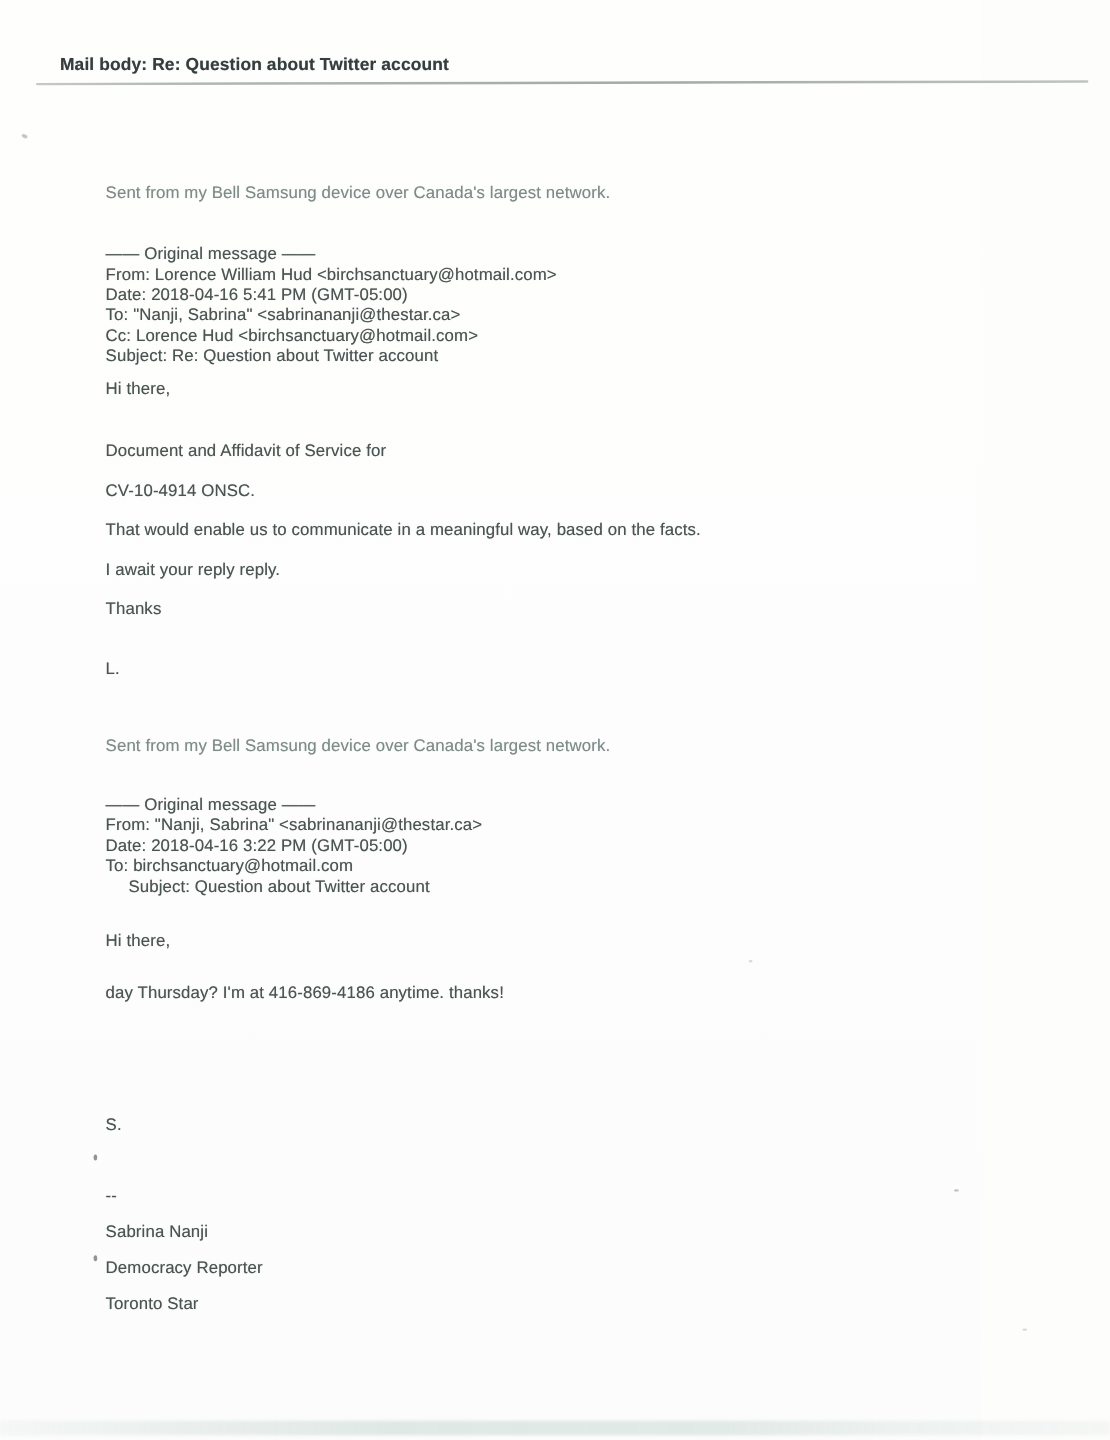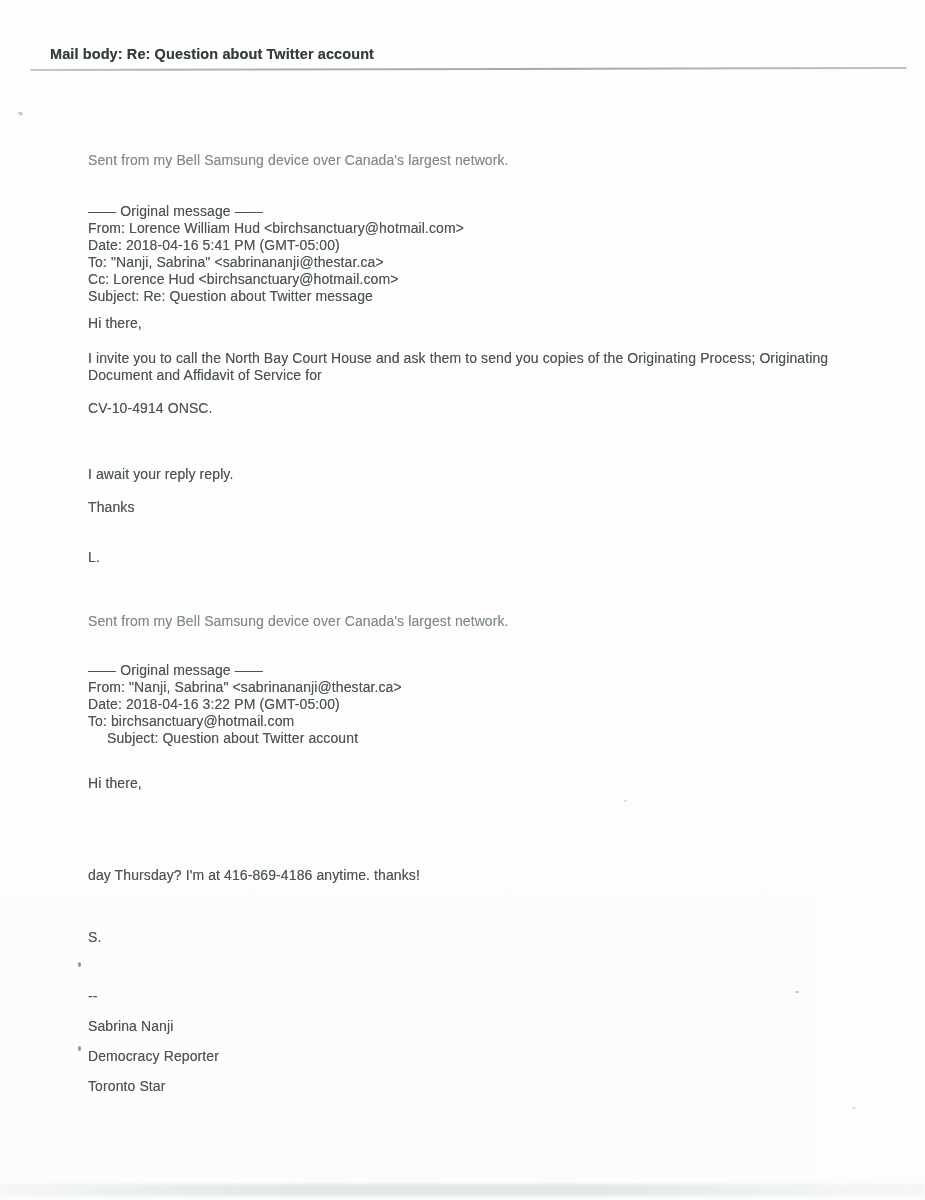--- a/index.html
+++ b/index.html
@@ -80,40 +80,40 @@
   <div class="doc-title">Mail body: Re: Question about Twitter account</div>
   <div class="title-divider"></div>
 
   <div class="line muted" style="left:88px; top:152px;">Sent from my Bell Samsung device over Canada's largest network.</div>
 
   <div class="line" style="left:88px; top:203px;">—— Original message ——</div>
   <div class="line" style="left:88px; top:220px;">From: Lorence William Hud &lt;birchsanctuary@hotmail.com&gt;</div>
   <div class="line" style="left:88px; top:237px;">Date: 2018-04-16 5:41 PM (GMT-05:00)</div>
   <div class="line" style="left:88px; top:254px;">To: "Nanji, Sabrina" &lt;sabrinananji@thestar.ca&gt;</div>
   <div class="line" style="left:88px; top:271px;">Cc: Lorence Hud &lt;birchsanctuary@hotmail.com&gt;</div>
-  <div class="line" style="left:88px; top:288px;">Subject: Re: Question about Twitter message</div>
+  <div class="line" style="left:88px; top:288px;">Subject: Re: Question about Twitter account</div>
 
   <div class="line" style="left:88px; top:315px;">Hi there,</div>
-  <div class="line" style="left:88px; top:350px;">I invite you to call the North Bay Court House and ask them to send you copies of the Originating Process; Originating</div>
   <div class="line" style="left:88px; top:367px;">Document and Affidavit of Service for</div>
   <div class="line" style="left:88px; top:400px;">CV-10-4914 ONSC.</div>
+  <div class="line" style="left:88px; top:433px;">That would enable us to communicate in a meaningful way, based on the facts.</div>
   <div class="line" style="left:88px; top:466px;">I await your reply reply.</div>
   <div class="line" style="left:88px; top:499px;">Thanks</div>
   <div class="line" style="left:88px; top:549px;">L.</div>
 
   <div class="line muted" style="left:88px; top:613px;">Sent from my Bell Samsung device over Canada's largest network.</div>
 
   <div class="line" style="left:88px; top:662px;">—— Original message ——</div>
   <div class="line" style="left:88px; top:679px;">From: "Nanji, Sabrina" &lt;sabrinananji@thestar.ca&gt;</div>
   <div class="line" style="left:88px; top:696px;">Date: 2018-04-16 3:22 PM (GMT-05:00)</div>
   <div class="line" style="left:88px; top:713px;">To: birchsanctuary@hotmail.com</div>
   <div class="line" style="left:88px; top:730px;margin-left:19px;">Subject: Question about Twitter account</div>
 
   <div class="line" style="left:88px; top:775px;">Hi there,</div>
-  <div class="line" style="left:88px; top:867px;">day Thursday? I'm at 416-869-4186 anytime. thanks!</div>
+  <div class="line" style="left:88px; top:819px;">day Thursday? I'm at 416-869-4186 anytime. thanks!</div>
   <div class="line" style="left:88px; top:929px;">S.</div>
 
   <div class="line" style="left:88px; top:988px;">--</div>
   <div class="line" style="left:88px; top:1018px;">Sabrina Nanji</div>
   <div class="line" style="left:88px; top:1048px;">Democracy Reporter</div>
   <div class="line" style="left:88px; top:1078px;">Toronto Star</div>
 
   <div class="speck s1"></div>
   <div class="speck s2"></div>
   <div class="speck s3"></div>

